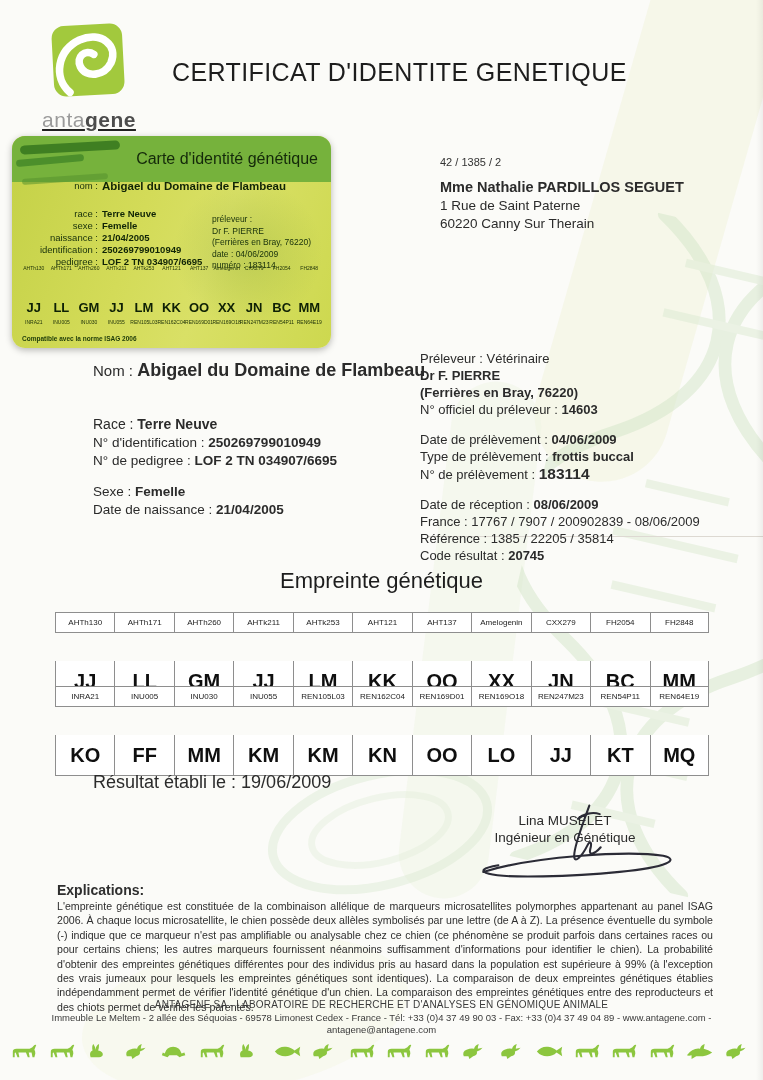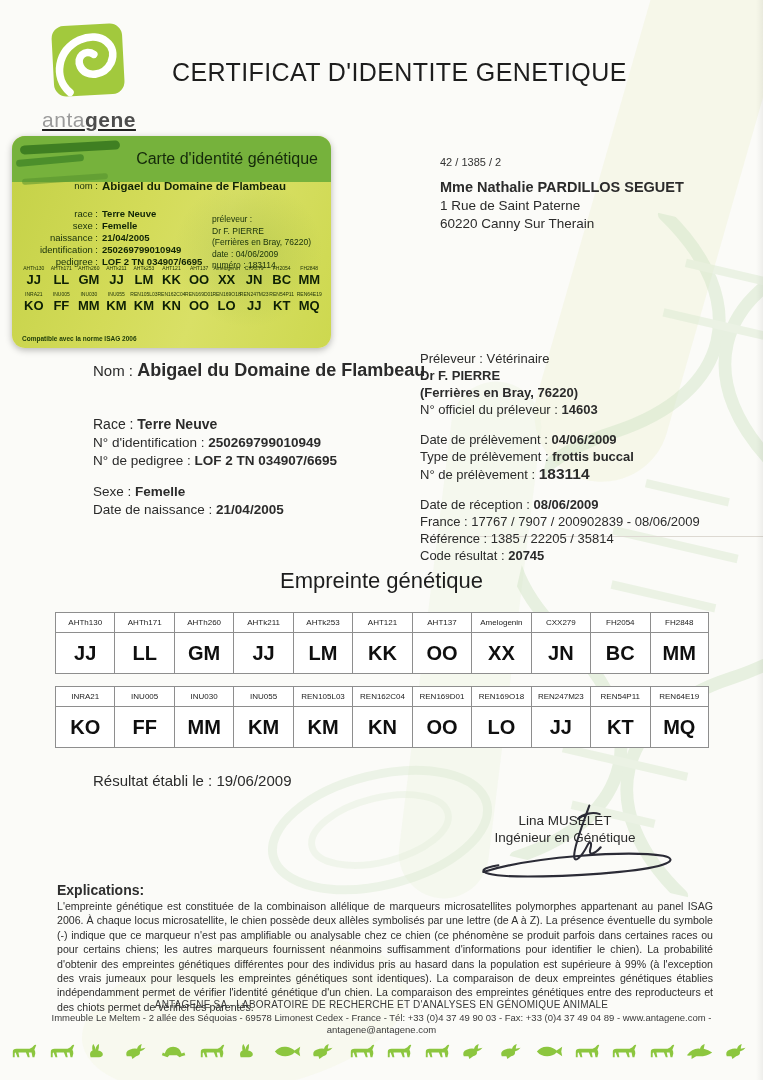--- a/index.html
+++ b/index.html
@@ -65,26 +65,26 @@
   .samp-block .xl{font-size:15.5px;}
   
   .section-title{position:absolute;left:0;width:763px;top:568px;text-align:center;font-size:22px;color:#1d1d1d;}
   .table1{position:absolute;left:55px;top:612px;width:654px;}
   .table2{position:absolute;left:55px;top:686px;width:654px;}
   .marker-row{display:flex;}
   .mcol{flex:1;display:flex;flex-direction:column;min-width:0;}
   .mcol .mhead{border:1px solid #8e8e8e;border-right:none;height:19px;font-size:8px;
                display:flex;align-items:center;justify-content:center;background:#fff;color:#222;}
   .mcol .mval{border:1px solid #8e8e8e;border-right:none;border-top:none;height:40px;font-size:20px;
-              font-weight:bold;display:flex;align-items:center;justify-content:center;background:#fff;color:#0f0f0f;}
+              font-weight:bold;display:flex;align-items:center;justify-content:center;background:#fff;color:#0f0f0f;margin-top:28px;}
   .mcol:last-child .mhead,.mcol:last-child .mval{border-right:1px solid #8e8e8e;}
   .marker-row.mini .mcol .mhead{border:none;background:transparent;font-size:5px;height:8px;color:#1c3008;}
   .marker-row.mini .mcol .mval{border:none;background:transparent;font-size:13px;height:15px;color:#0e2005;}
   
-  .result-line{position:absolute;left:93px;top:772px;font-size:15px;color:#2b2b2b;}
+  .result-line{position:absolute;left:93px;top:772px;font-size:18px;color:#2b2b2b;}
   .signer{position:absolute;left:450px;top:812px;width:230px;text-align:center;font-size:13.5px;line-height:17px;color:#2b2b2b;}
   .signature{position:absolute;left:462px;top:798px;}
   
   .explain{position:absolute;left:57px;top:882px;width:656px;color:#2e2e2e;}
   .explain h4{margin:0 0 1px;font-size:14px;}
   .explain p{margin:0;font-size:10.6px;line-height:14.4px;text-align:justify;}
   
   .footer{position:absolute;left:0;width:763px;top:999px;text-align:center;color:#3a3a3a;}
   .footer .f1{font-size:10px;letter-spacing:.2px;}
   .footer .f2{font-size:9.5px;margin-top:2px;}

